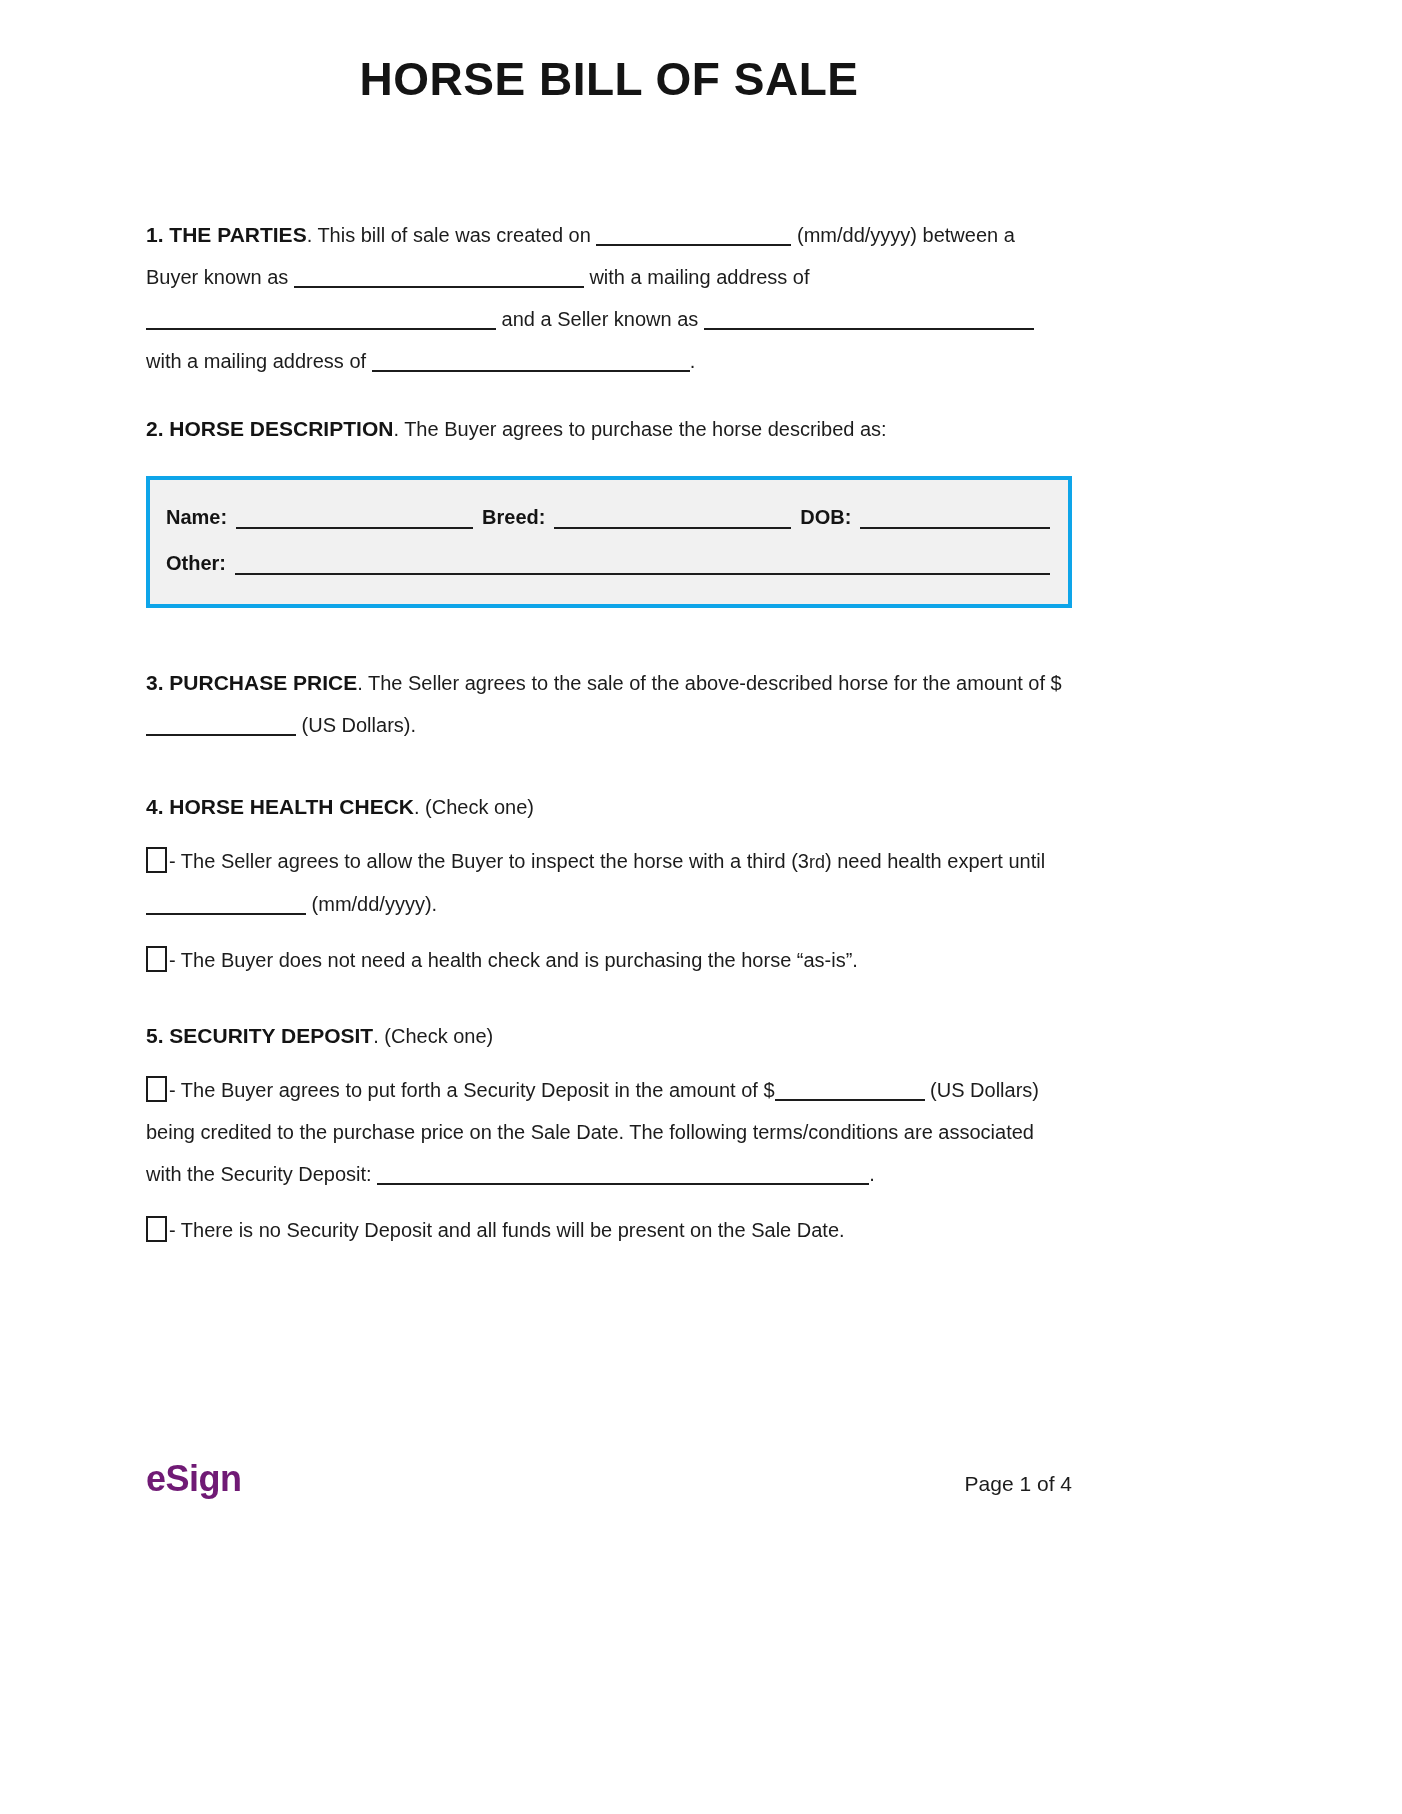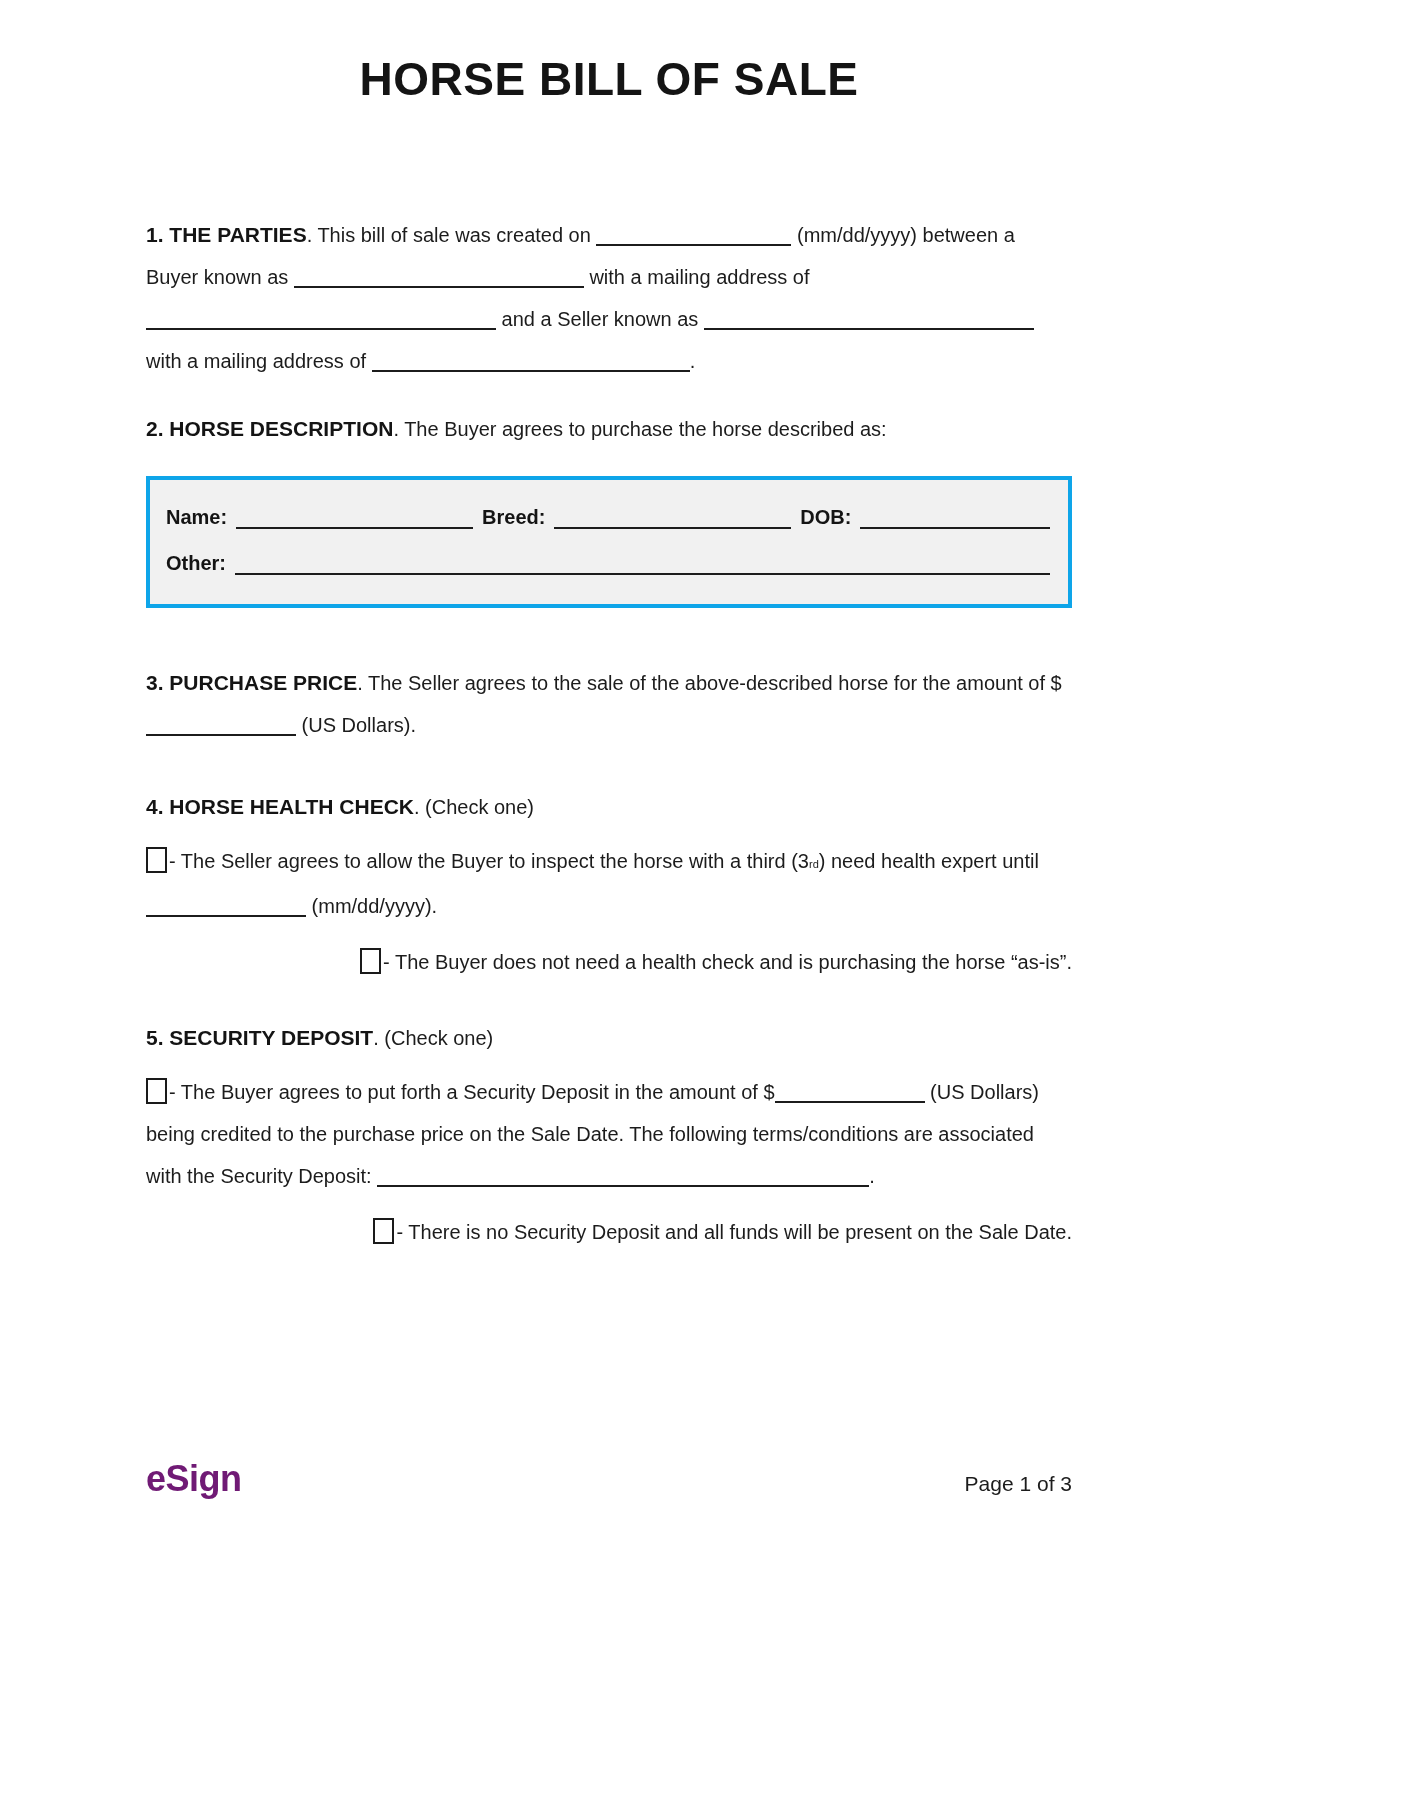--- a/index.html
+++ b/index.html
@@ -36,21 +36,21 @@
     font-size:21px;
     color:#141414;
   }
   .blank {
     display:inline-block;
     height:6px;
     border-bottom:2px solid #1c1c1c;
     margin-bottom:-4px;
   }
   .sup {
-    font-size:11px;
+    font-size:18px;
   }
   .checkbox {
     display:inline-block;
     width:21px;
     height:26px;
     border:2.5px solid #1a1a1a;
     background:#ffffff;
     vertical-align:-5px;
     margin-right:2px;
   }
@@ -74,21 +74,21 @@
   }
   .bblank {
     border-bottom:2px solid #1c1c1c;
     margin-bottom:11px;
     height:4px;
   }
   .mt-sec2 { margin-top:26px; }
   .mt-price { margin-top:54px; }
   .mt-h4 { margin-top:40px; }
   .mt-item1 { margin-top:12px; }
-  .mt-item2 { margin-top:14px;text-align:right; }
+  .mt-item2 { margin-top:14px; }
   .mt-h5 { margin-top:34px; }
   .footer {
     position:absolute;
     left:146px;
     top:1458px;
     width:926px;
     display:flex;
     justify-content:space-between;
     align-items:baseline;
   }
@@ -141,15 +141,15 @@
     <p class="para mt-h5"><span class="h">5. SECURITY DEPOSIT</span><span>. (Check one)</span></p>
 
     <p class="para mt-item1"><span class="checkbox"></span><span>- The Buyer agrees to put forth a Security Deposit in the amount of $</span><span class="blank" style="width:150px"></span><span> (US Dollars) being credited to the purchase price on the Sale Date. The following terms/conditions are associated with the Security Deposit: </span><span class="blank" style="width:492px"></span><span>.</span></p>
 
     <p class="para mt-item2"><span class="checkbox"></span><span>- There is no Security Deposit and all funds will be present on the Sale Date.</span></p>
 
   </div>
 
   <div class="footer">
     <div class="brand">eSign</div>
-    <div class="pagenum">Page 1 of 3</div>
+    <div class="pagenum">Page 1 of 4</div>
   </div>
 </div>
 
 </body></html>

